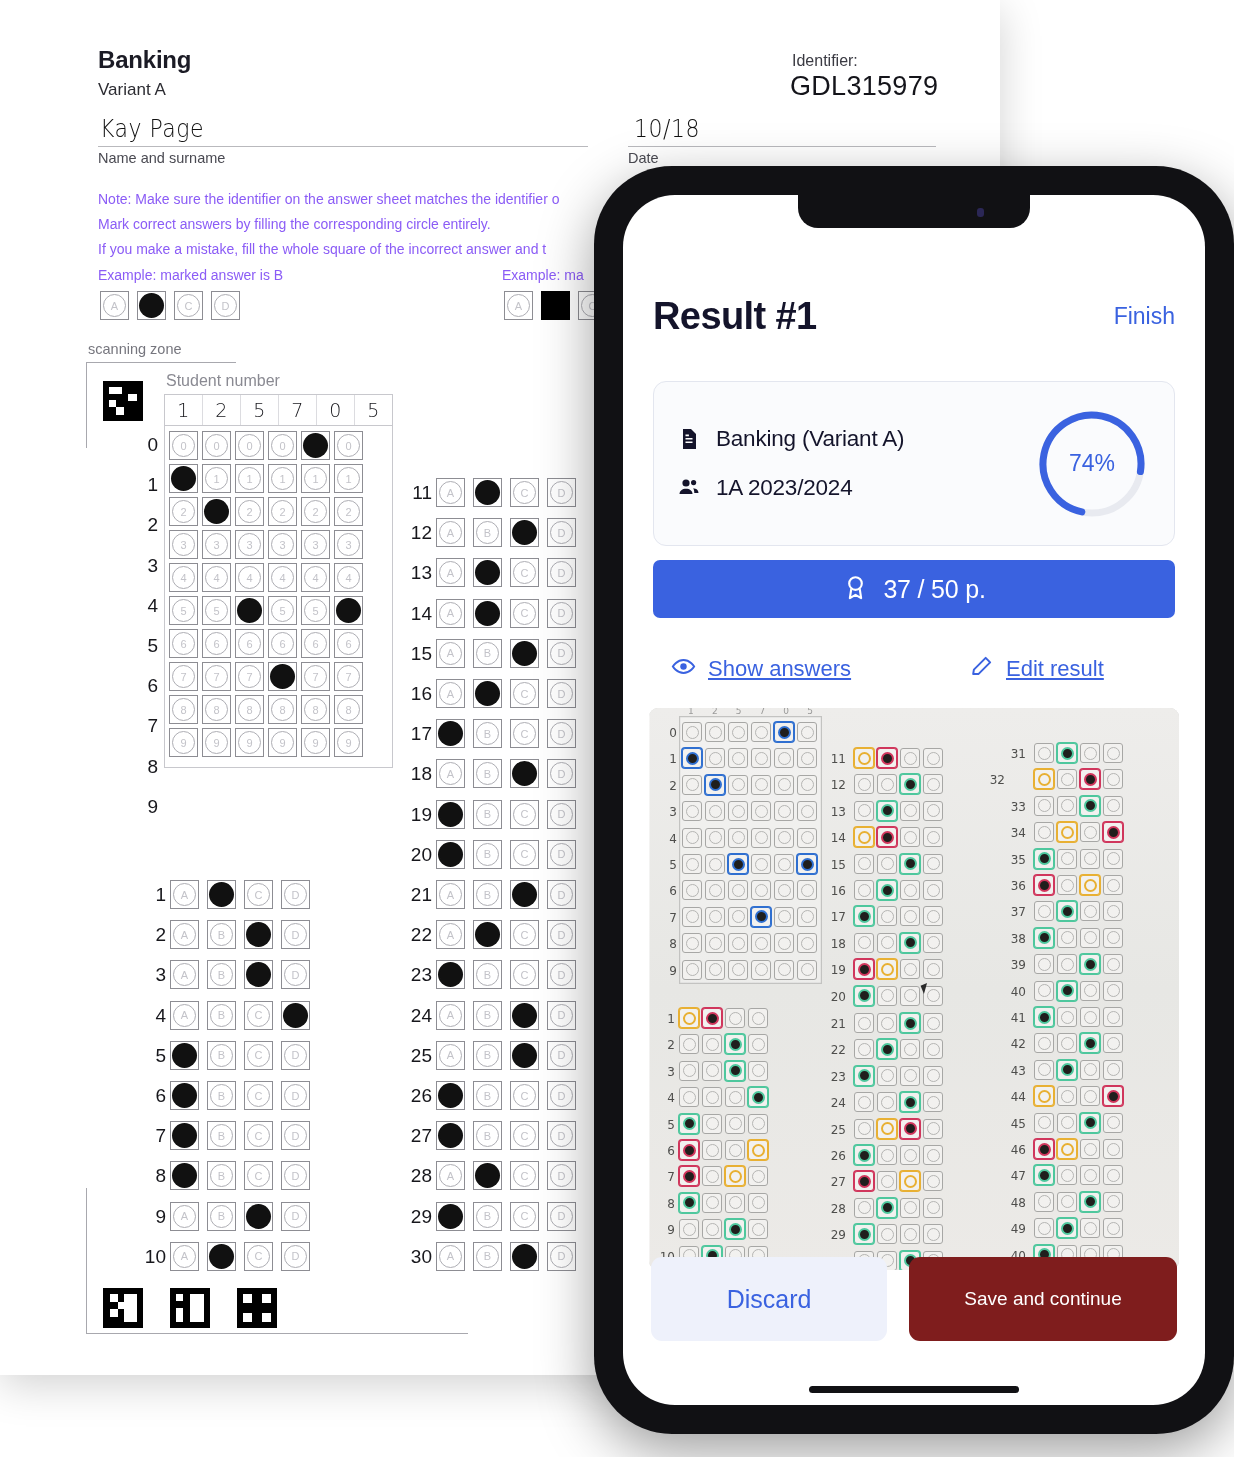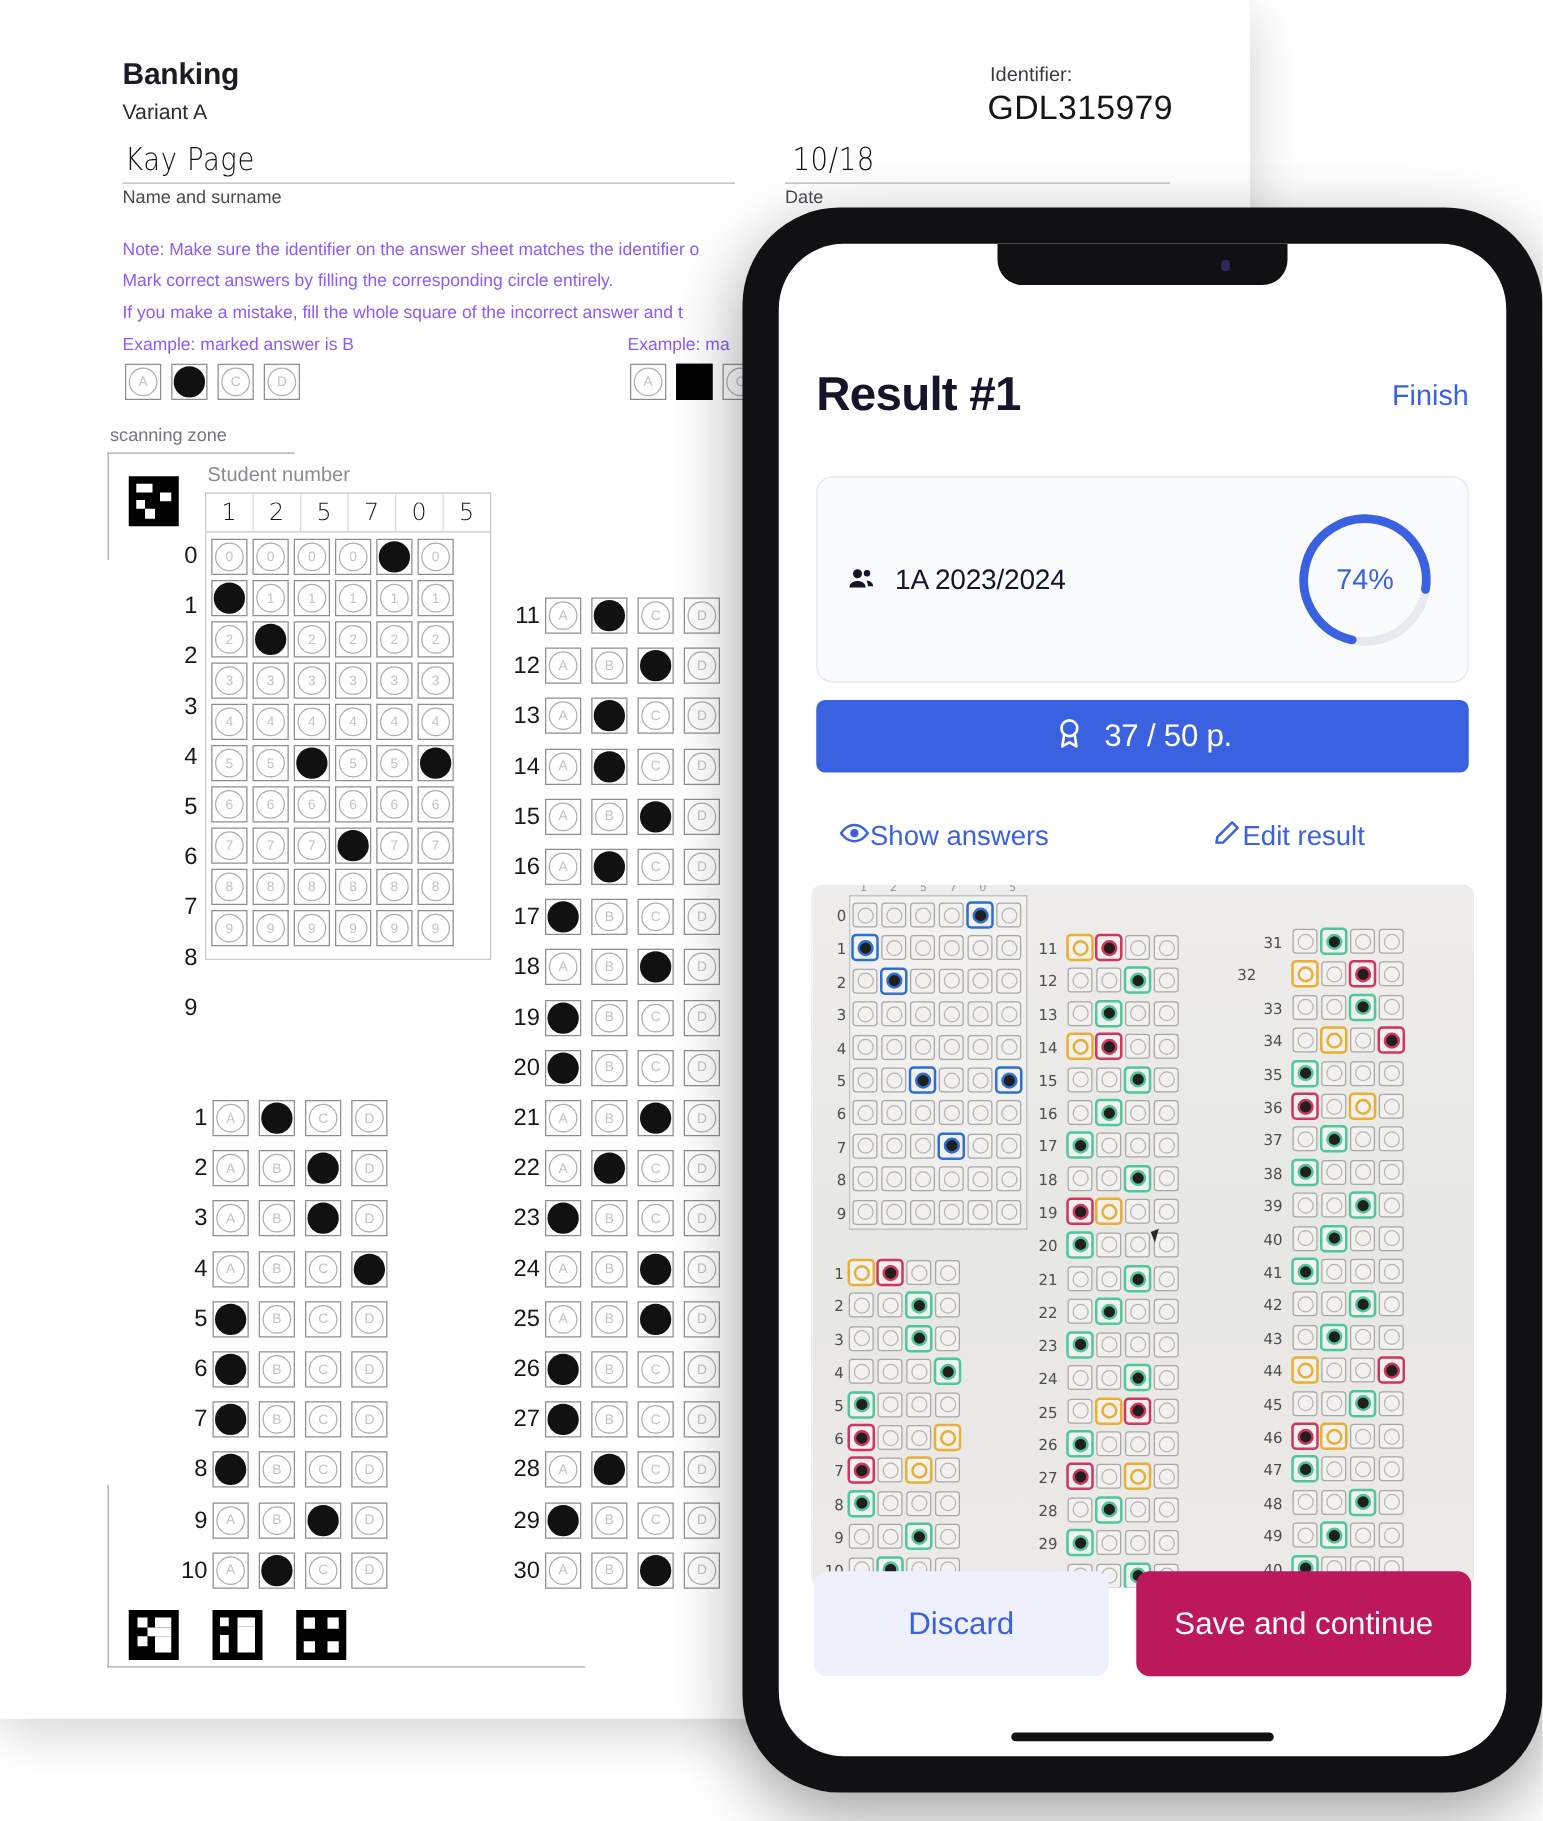--- a/index.html
+++ b/index.html
@@ -92,21 +92,21 @@
   .ring-wrap{width:112px;height:112px;position:relative;margin-right:4px;}
   .ring-wrap svg{position:absolute;inset:0;}
   .ring-val{position:absolute;inset:0;display:flex;align-items:center;justify-content:center;
             font-size:23px;color:#3a62e0;font-weight:500;}
 
   .score-bar{position:absolute;left:30px;right:30px;top:365px;height:58px;background:#3a62e0;
              border-radius:7px;display:flex;align-items:center;justify-content:center;gap:14px;color:#fff;}
   .score-bar .tx{font-size:25px;font-weight:500;letter-spacing:-.2px;}
 
   .act-row{position:absolute;left:30px;right:30px;top:448px;height:52px;display:flex;align-items:center;}
-  .act{display:flex;align-items:center;color:#3a62e0;font-size:22px;font-weight:500;cursor:pointer;}
+  .act{display:flex;align-items:center;gap:12px;color:#3a62e0;font-size:22px;font-weight:500;cursor:pointer;text-decoration:underline;}
   .act.a1{width:300px;padding-left:18px;box-sizing:border-box;}
   .act.a2{padding-left:16px;}
 
   .scan-box{position:absolute;left:26px;right:26px;top:513px;height:562px;
             background:#e9e9e7;border-radius:9px;overflow:hidden;
             box-shadow:inset 0 0 0 1px #dddddb;}
   .scan-inner{position:absolute;inset:0;background:
       linear-gradient(90deg,rgba(255,255,255,.45) 0 1px,rgba(0,0,0,0) 1px 6px),
       linear-gradient(180deg,#eeedeb 0%,#e7e7e4 50%,#eceae7 100%);}
   .scan-sn{position:absolute;left:30px;top:8px;width:143px;height:268px;
@@ -130,21 +130,21 @@
   .sbox.bl{border-color:#2f6fd0;box-shadow:0 0 0 1px #2f6fd0;}
   .sbox.bl .sdot{border-color:#2f6fd0;border-width:2px;}
   .slab{position:absolute;width:22px;text-align:right;font-size:12px;color:#4e4e4c;
         font-family:"DejaVu Sans",sans-serif;}
   .cursor{position:absolute;width:0;height:0;border-left:7px solid #2a2a2a;
           border-bottom:9px solid transparent;border-top:0;transform:rotate(-22deg);}
 
   .btn-row{position:absolute;left:28px;right:28px;bottom:64px;height:84px;display:flex;gap:22px;}
   .btn{border-radius:11px;display:flex;align-items:center;justify-content:center;cursor:pointer;}
   .btn-discard{width:236px;background:#eef1fb;color:#3a62e0;font-size:25px;font-weight:500;}
-  .btn-save{flex:1;background:#be185d;color:#fff;font-size:25px;font-weight:500;}
+  .btn-save{flex:1;background:#7f1d1d;color:#fff;font-size:19px;font-weight:500;}
 </style>
 </head>
 <body>
 
 <div id="sheet">
   <div class="sheet-inner">
 
     <div class="ttl">Banking</div>
     <div class="variant">Variant A</div>
 
@@ -922,20 +922,29 @@
     <div class="p-head">
       <div class="p-title">Result #1</div>
       <div class="p-finish">Finish</div>
     </div>
 
     <div class="info-card">
       <div class="info-lines">
         <div class="info-row">
           <span class="ic">
             <svg viewBox="0 0 24 24" width="24" height="24">
+                <path fill="#14142b" d="M6 2h8l5 5v15H6z"></path>
+                <path fill="#fff" d="M8.5 11h7v1.6h-7zM8.5 14.4h7V16h-7zM8.5 7.6h3.4v1.6H8.5z"></path>
+              </svg>
+          </span>
+          <span class="tx">Banking (Variant A)</span>
+        </div>
+        <div class="info-row">
+          <span class="ic">
+            <svg viewBox="0 0 24 24" width="24" height="24">
                 <circle cx="9" cy="7" r="3.6" fill="#14142b"></circle>
                 <circle cx="16.6" cy="6.6" r="2.6" fill="#14142b"></circle>
                 <path fill="#14142b" d="M2.5 18c0-3.3 2.9-5.3 6.5-5.3s6.5 2 6.5 5.3z"></path>
                 <path fill="#14142b" d="M16.2 12.3c3 .2 5.3 1.9 5.3 4.6h-4.2c0-1.8-.5-3.3-1.1-4.6z"></path>
               </svg>
           </span>
           <span class="tx">1A 2023/2024</span>
         </div>
       </div>
       <div class="ring-wrap">

